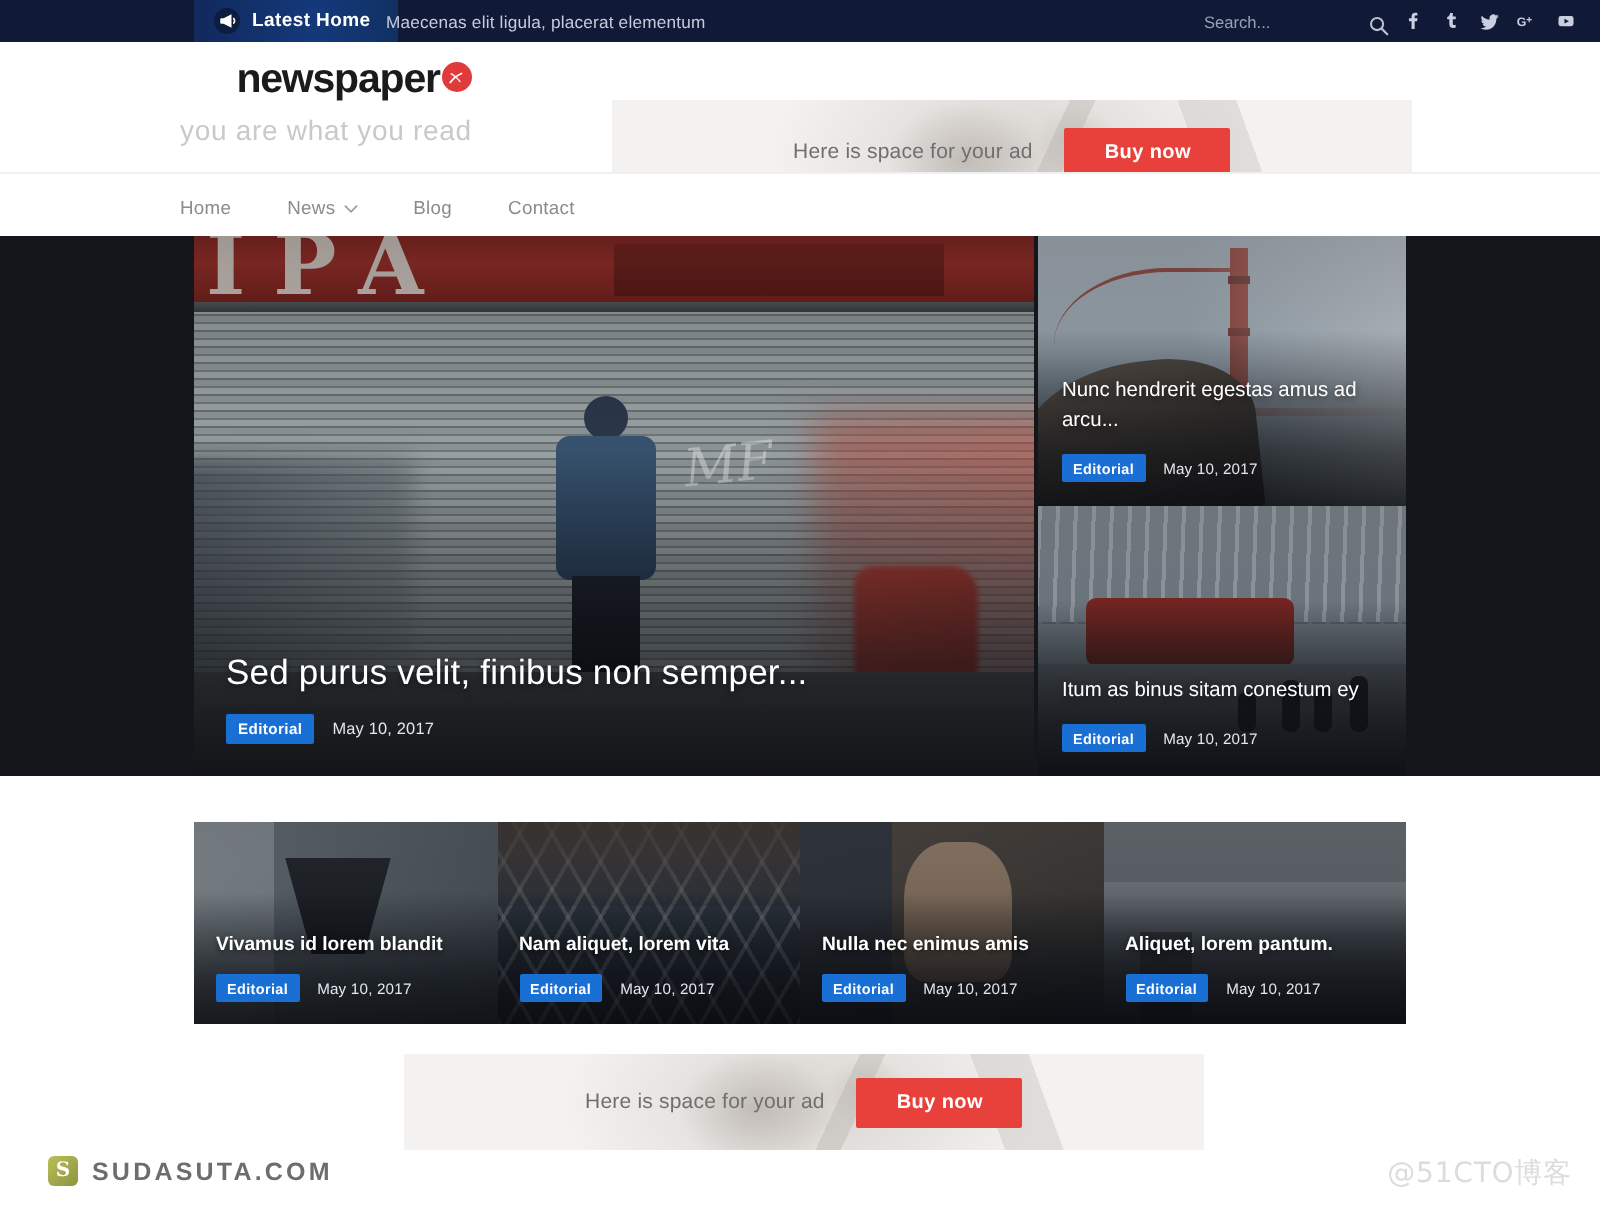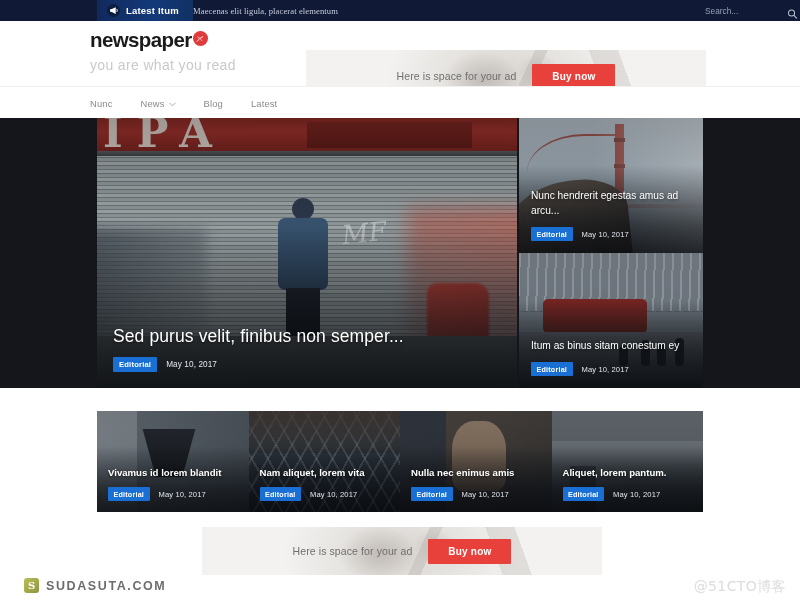--- a/index.html
+++ b/index.html
@@ -31,25 +31,25 @@
     flex:0 0 auto;
   }
   .megaphone svg{display:block;}
   .latest-label{
     color:#ffffff;font-size:9.5px;font-weight:bold;letter-spacing:.2px;
     white-space:nowrap;
   }
   .ticker-text{
     position:absolute;left:193px;top:0;height:21px;
     display:flex;align-items:center;
-    color:#c6ccdd;font-size:8.6px;white-space:nowrap;letter-spacing:.1px;font-family:Liberation Serif, serif;
+    color:#c6ccdd;font-size:8.6px;white-space:nowrap;letter-spacing:.1px;
   }
   .topbar-right{
     position:absolute;right:0;top:0;height:21px;
-    display:flex;align-items:center;flex-direction:column;
+    display:flex;align-items:center;
   }
   .searchwrap{
     position:relative;width:105px;height:21px;
     display:flex;align-items:center;
   }
   .searchwrap input{
     width:100%;height:21px;border:0;outline:0;background:transparent;
     color:#aab2c6;font-size:8.3px;
     font-family:"Liberation Sans","DejaVu Sans",sans-serif;
     padding:0 18px 0 10px;box-sizing:border-box;
@@ -69,21 +69,21 @@
   .soc svg{display:block;}
 
   
   .header{
     position:absolute;left:0;top:21px;width:800px;height:65px;
     background:#ffffff;
   }
   .logo-block{
     position:absolute;left:90px;top:9px;
   }
-  .logo-row{display:flex;align-items:flex-start;}
+  .logo-row{display:flex;align-items:flex-start;justify-content:flex-end;}
   .logo-text{
     font-size:20.5px;font-weight:bold;color:#1b1b1b;letter-spacing:-0.6px;
     line-height:1;
   }
   .logo-mark{
     width:15px;height:15px;border-radius:50%;
     background:#e03a3a;
     margin-left:1px;margin-top:1px;
     display:flex;align-items:center;justify-content:center;
     flex:0 0 auto;
@@ -416,21 +416,21 @@
 
   <div class="topbar">
 
     <div class="topbar-latest">
       <span class="megaphone">
         <svg width="9" height="9" viewBox="0 0 16 16">
             <path fill="#ffffff" d="M12 2L5 5.5H3a1 1 0 0 0-1 1v3a1 1 0 0 0 1 1h2L12 14V2z"></path>
             <path fill="#ffffff" d="M13.6 5.2a.7.7 0 0 1 1 .2 4.3 4.3 0 0 1 0 4.9.7.7 0 1 1-1.2-.8 2.9 2.9 0 0 0 0-3.3.7.7 0 0 1 .2-1z"></path>
           </svg>
       </span>
-      <span class="latest-label">Latest Itum</span>
+      <span class="latest-label">Latest Home</span>
     </div>
 
     <div class="ticker-text">Maecenas elit ligula, placerat elementum</div>
 
     <div class="topbar-right">
       <div class="searchwrap">
         <input type="text" placeholder="Search..." style="">
         <span class="search-ico">
           <svg width="11" height="11" viewBox="0 0 16 16">
               <circle cx="6.6" cy="6.6" r="4.4" fill="none" stroke="#b9c0d2" stroke-width="1.5"></circle>
@@ -493,38 +493,38 @@
         <span class="ad-text">Here is space for your ad</span>
         <button class="buy-btn">Buy now</button>
       </div>
     </div>
   </div>
 
   <div class="navbar">
     <div class="nav-inner">
 
       <div class="nav-item">
-        <span>Nunc</span>
+        <span>Home</span>
       </div>
 
       <div class="nav-item">
         <span>News</span>
         <span class="chev">
           <svg width="7" height="5" viewBox="0 0 10 6">
               <path d="M1 1l4 4 4-4" stroke="#9a9a9a" stroke-width="1.2" fill="none" stroke-linecap="round"></path>
             </svg>
         </span>
       </div>
 
       <div class="nav-item">
         <span>Blog</span>
       </div>
 
       <div class="nav-item">
-        <span>Latest</span>
+        <span>Contact</span>
       </div>
     </div>
   </div>
 
   <div class="hero">
 
     <div class="hero-main">
       <div class="hm-photo">
         <div class="shutter"></div>
         <div class="hm-signband"></div>

